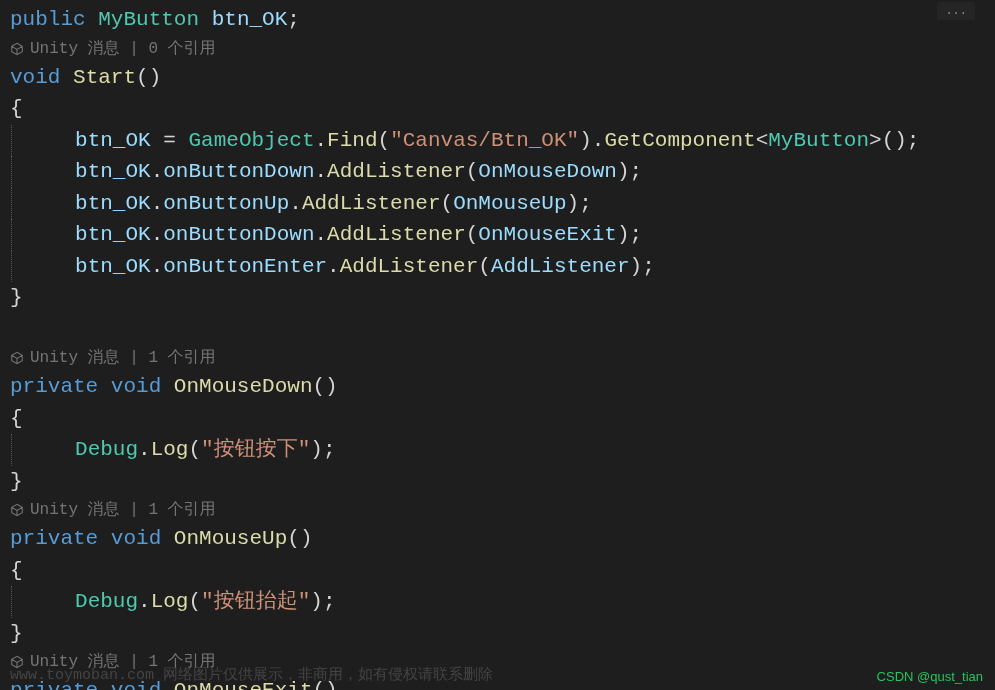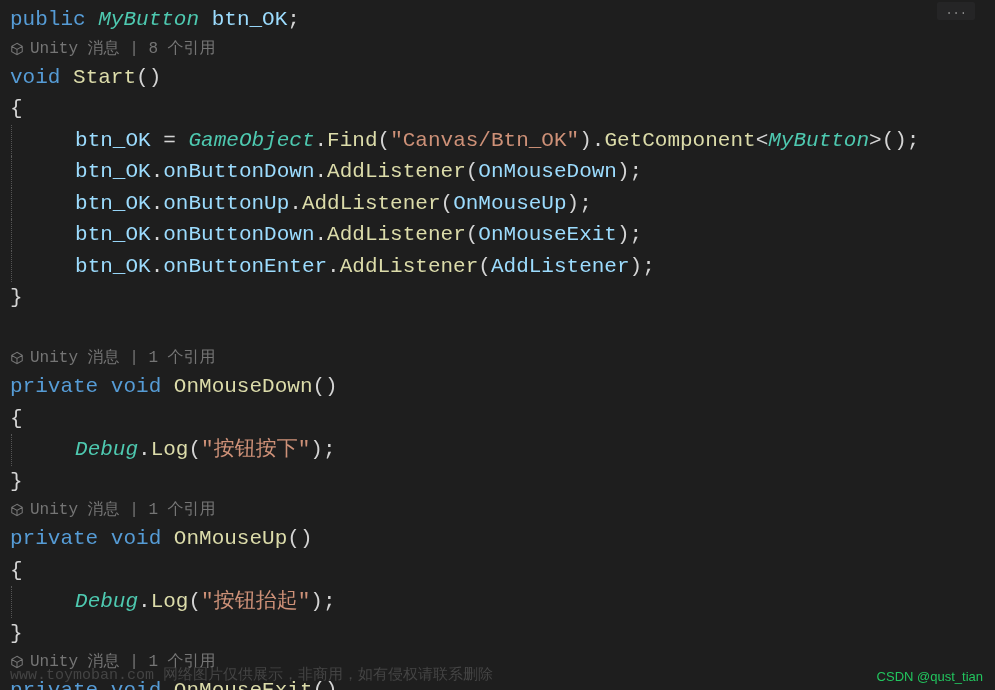--- a/index.html
+++ b/index.html
@@ -36,21 +36,21 @@
       gap: 6px;
       padding-left: 0;
       min-height: 26px;
     }
     .cube-icon {
       display: inline-flex;
       width: 14px;
       height: 14px;
     }
     .kw-blue { color: #569cd6; }
-    .type-teal { color: #4ec9b0; font-style: italic; }
+    .type-teal { color: #4ec9b0; }
     .var { color: #9cdcfe; }
     .method { color: #dcdcaa; }
     .string { color: #ce9178; }
     .punct { color: #d4d4d4; }
     .brace { color: #d4d4d4; }
     .indent-guide {
       color: #404040;
       border-left: 1px dotted #555;
       margin-left: 1px;
     }
@@ -89,21 +89,21 @@
 <div class="editor">
 
   <div class="line"><span class="kw-blue">public</span><span class="punct"> </span><span class="type-teal">MyButton</span><span class="punct"> </span><span class="var">btn_OK</span><span class="punct">;</span></div>
 
   <div class="codelens">
     <span class="cube-icon">
       <svg viewBox="0 0 16 16" fill="none" stroke="#757575" stroke-width="1.2">
           <path d="M8 1.5 L14 5 L14 11 L8 14.5 L2 11 L2 5 Z M2 5 L8 8.5 L14 5 M8 8.5 L8 14.5"></path>
         </svg>
     </span>
-    <span>Unity 消息 | 8 个引用</span>
+    <span>Unity 消息 | 0 个引用</span>
   </div>
 
   <div class="line"><span class="kw-blue">void</span><span class="punct"> </span><span class="method">Start</span><span class="punct">()</span></div>
 
   <div class="line"><span class="brace">{</span></div>
 
   <div class="line"><span class="indent-guide"> </span><span class="punct">    </span><span class="var">btn_OK</span><span class="punct"> = </span><span class="type-teal">GameObject</span><span class="punct">.</span><span class="method">Find</span><span class="punct">(</span><span class="string">"Canvas/Btn_OK"</span><span class="punct">).</span><span class="method">GetComponent</span><span class="punct">&lt;</span><span class="type-teal">MyButton</span><span class="punct">&gt;();</span></div>
 
   <div class="line"><span class="indent-guide"> </span><span class="punct">    </span><span class="var">btn_OK</span><span class="punct">.</span><span class="var">onButtonDown</span><span class="punct">.</span><span class="method">AddListener</span><span class="punct">(</span><span class="var">OnMouseDown</span><span class="punct">);</span></div>
 

